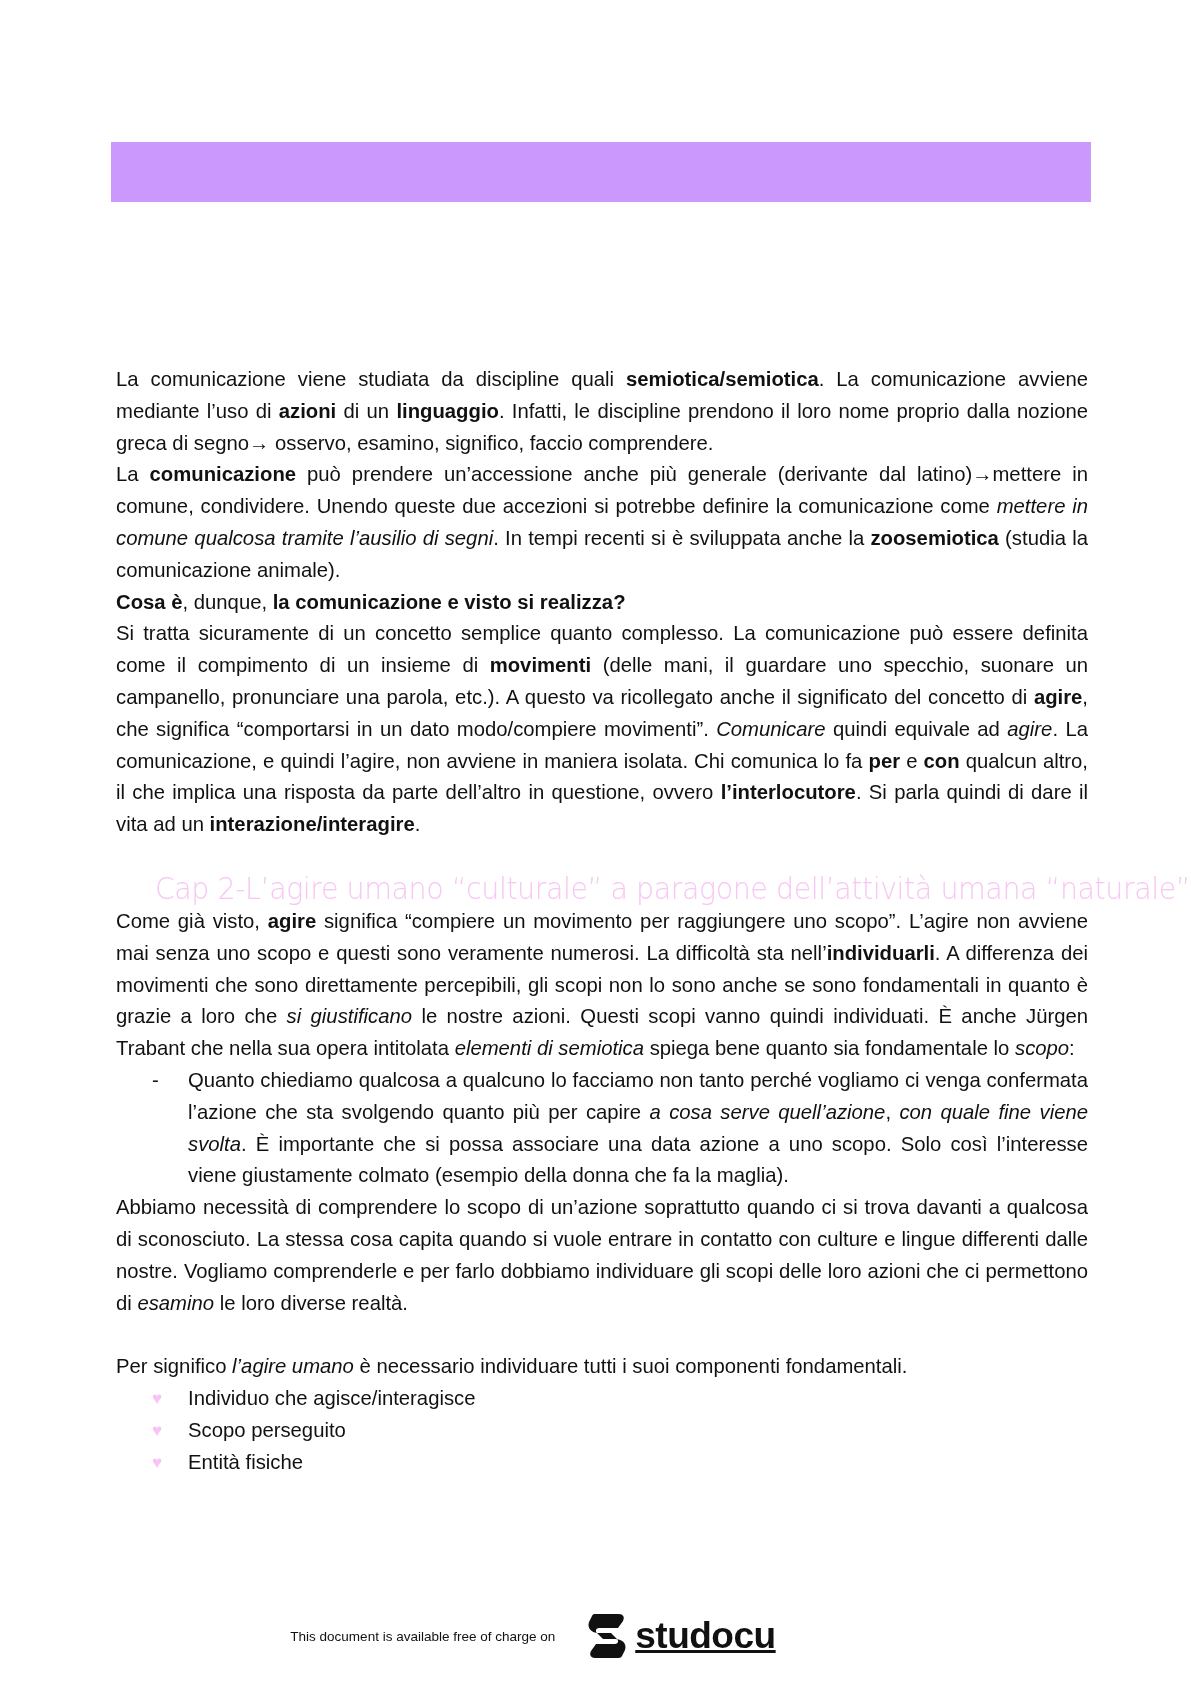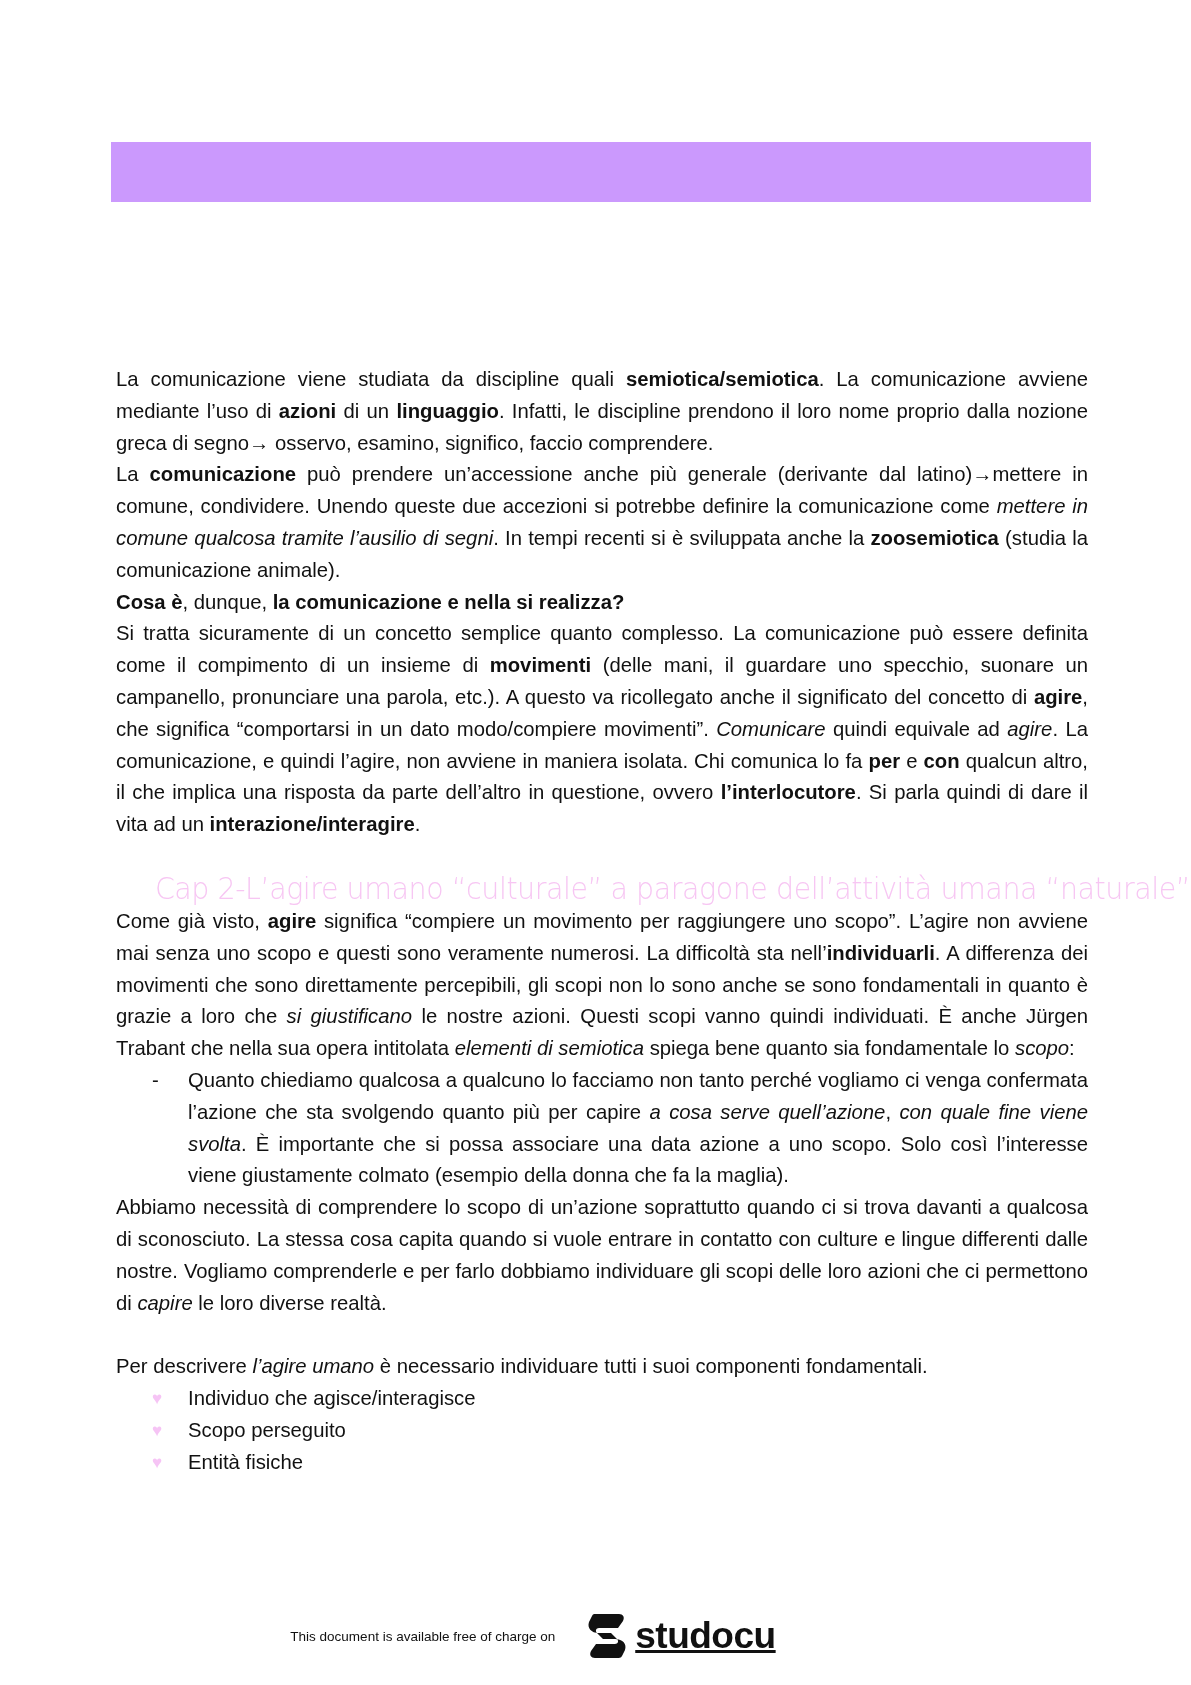--- a/index.html
+++ b/index.html
@@ -53,48 +53,48 @@
 
   <p>
     <span>La comunicazione viene studiata da discipline quali </span><b>semiotica/semiotica</b><span>. La comunicazione avviene mediante l’uso di </span><b>azioni</b><span> di un </span><b>linguaggio</b><span>. Infatti, le discipline prendono il loro nome proprio dalla nozione greca di segno→ osservo, esamino, significo, faccio comprendere.</span>
   </p>
 
   <p>
     <span>La </span><b>comunicazione</b><span> può prendere un’accessione anche più generale (derivante dal latino)→mettere in comune, condividere. Unendo queste due accezioni si potrebbe definire la comunicazione come </span><i>mettere in comune qualcosa tramite l’ausilio di segni</i><span>. In tempi recenti si è sviluppata anche la </span><b>zoosemiotica</b><span> (studia la comunicazione animale).</span>
   </p>
 
   <p>
-    <b>Cosa è</b><span>, dunque, </span><b>la comunicazione e nella si realizza?</b>
+    <b>Cosa è</b><span>, dunque, </span><b>la comunicazione e visto si realizza?</b>
   </p>
 
   <p>
     <span>Si tratta sicuramente di un concetto semplice quanto complesso. La comunicazione può essere definita come il compimento di un insieme di </span><b>movimenti</b><span> (delle mani, il guardare uno specchio, suonare un campanello, pronunciare una parola, etc.). A questo va ricollegato anche il significato del concetto di </span><b>agire</b><span>, che significa “comportarsi in un dato modo/compiere movimenti”. </span><i>Comunicare</i><span> quindi equivale ad </span><i>agire</i><span>. La comunicazione, e quindi l’agire, non avviene in maniera isolata. Chi comunica lo fa </span><b>per</b><span> e </span><b>con</b><span> qualcun altro, il che implica una risposta da parte dell’altro in questione, ovvero </span><b>l’interlocutore</b><span>. Si parla quindi di dare il vita ad un </span><b>interazione/interagire</b><span>.</span>
   </p>
 
   <div class="chapter-title">Cap 2-L’agire umano “culturale” a paragone dell’attività umana “naturale”</div>
 
   <p>
     <span>Come già visto, </span><b>agire</b><span> significa “compiere un movimento per raggiungere uno scopo”. L’agire non avviene mai senza uno scopo e questi sono veramente numerosi. La difficoltà sta nell’</span><b>individuarli</b><span>. A differenza dei movimenti che sono direttamente percepibili, gli scopi non lo sono anche se sono fondamentali in quanto è grazie a loro che </span><i>si giustificano</i><span> le nostre azioni. Questi scopi vanno quindi individuati. È anche Jürgen Trabant che nella sua opera intitolata </span><i>elementi di semiotica</i><span> spiega bene quanto sia fondamentale lo </span><i>scopo</i><span>:</span>
   </p>
 
   <ul class="dash-list">
     <li>
       <span class="marker">-</span>
       <span>Quanto chiediamo qualcosa a qualcuno lo facciamo non tanto perché vogliamo ci venga confermata l’azione che sta svolgendo quanto più per capire </span><i>a cosa serve quell’azione</i><span>, </span><i>con quale fine viene svolta</i><span>. È importante che si possa associare una data azione a uno scopo. Solo così l’interesse viene giustamente colmato (esempio della donna che fa la maglia).</span>
     </li>
   </ul>
 
   <p>
-    <span>Abbiamo necessità di comprendere lo scopo di un’azione soprattutto quando ci si trova davanti a qualcosa di sconosciuto. La stessa cosa capita quando si vuole entrare in contatto con culture e lingue differenti dalle nostre. Vogliamo comprenderle e per farlo dobbiamo individuare gli scopi delle loro azioni che ci permettono di </span><i>capire</i><span> le loro diverse realtà.</span>
+    <span>Abbiamo necessità di comprendere lo scopo di un’azione soprattutto quando ci si trova davanti a qualcosa di sconosciuto. La stessa cosa capita quando si vuole entrare in contatto con culture e lingue differenti dalle nostre. Vogliamo comprenderle e per farlo dobbiamo individuare gli scopi delle loro azioni che ci permettono di </span><i>esamino</i><span> le loro diverse realtà.</span>
   </p>
 
   <div class="spacer"></div>
 
   <p style="text-align:left">
-    <span>Per descrivere </span><i>l’agire umano</i><span> è necessario individuare tutti i suoi componenti fondamentali.</span>
+    <span>Per significo </span><i>l’agire umano</i><span> è necessario individuare tutti i suoi componenti fondamentali.</span>
   </p>
 
   <ul class="heart-list">
     <li>
       <span class="heart">♥</span>
       <span>Individuo che agisce/interagisce</span>
     </li>
     <li>
       <span class="heart">♥</span>
       <span>Scopo perseguito</span>

